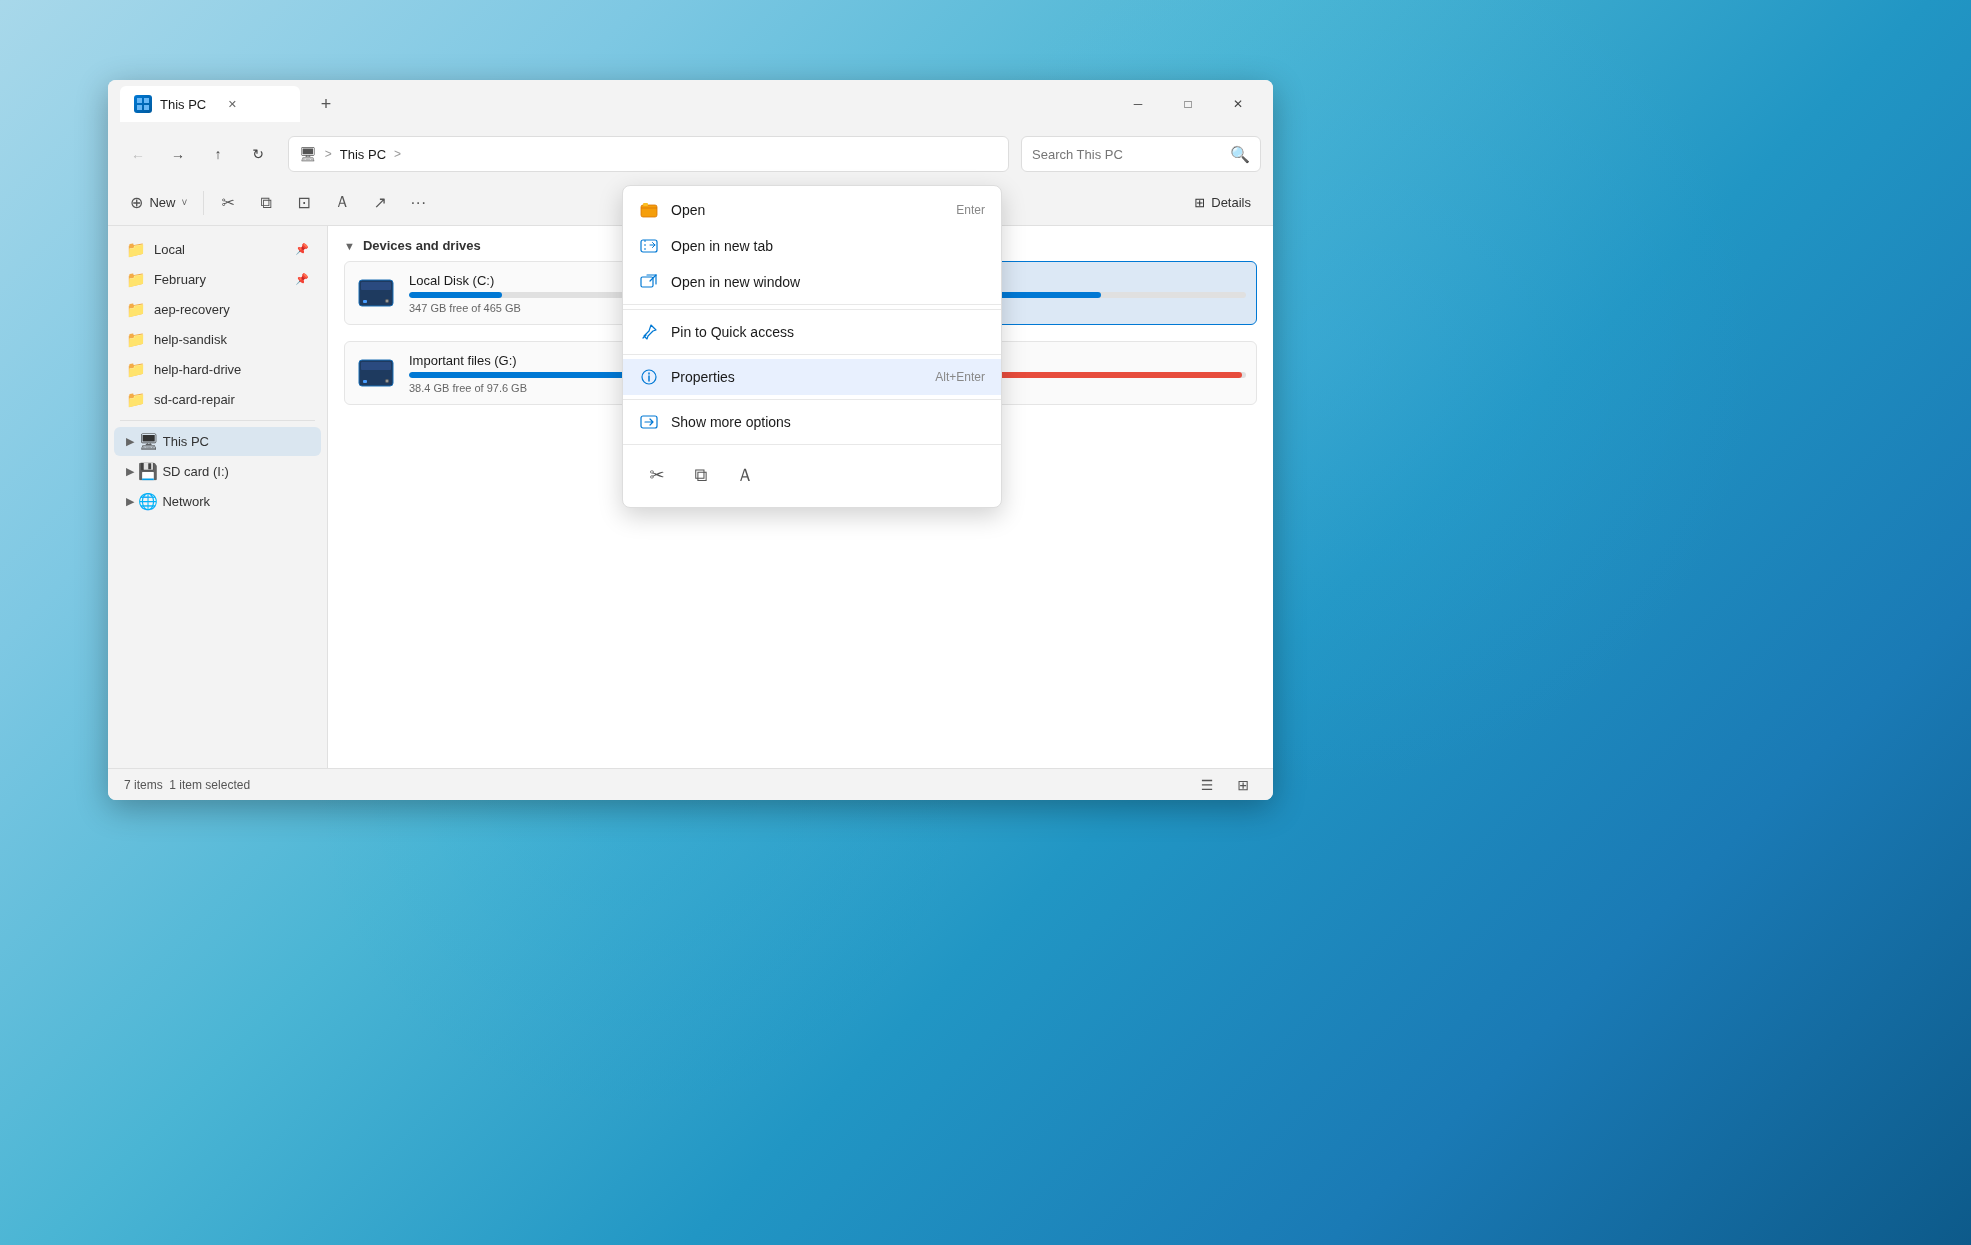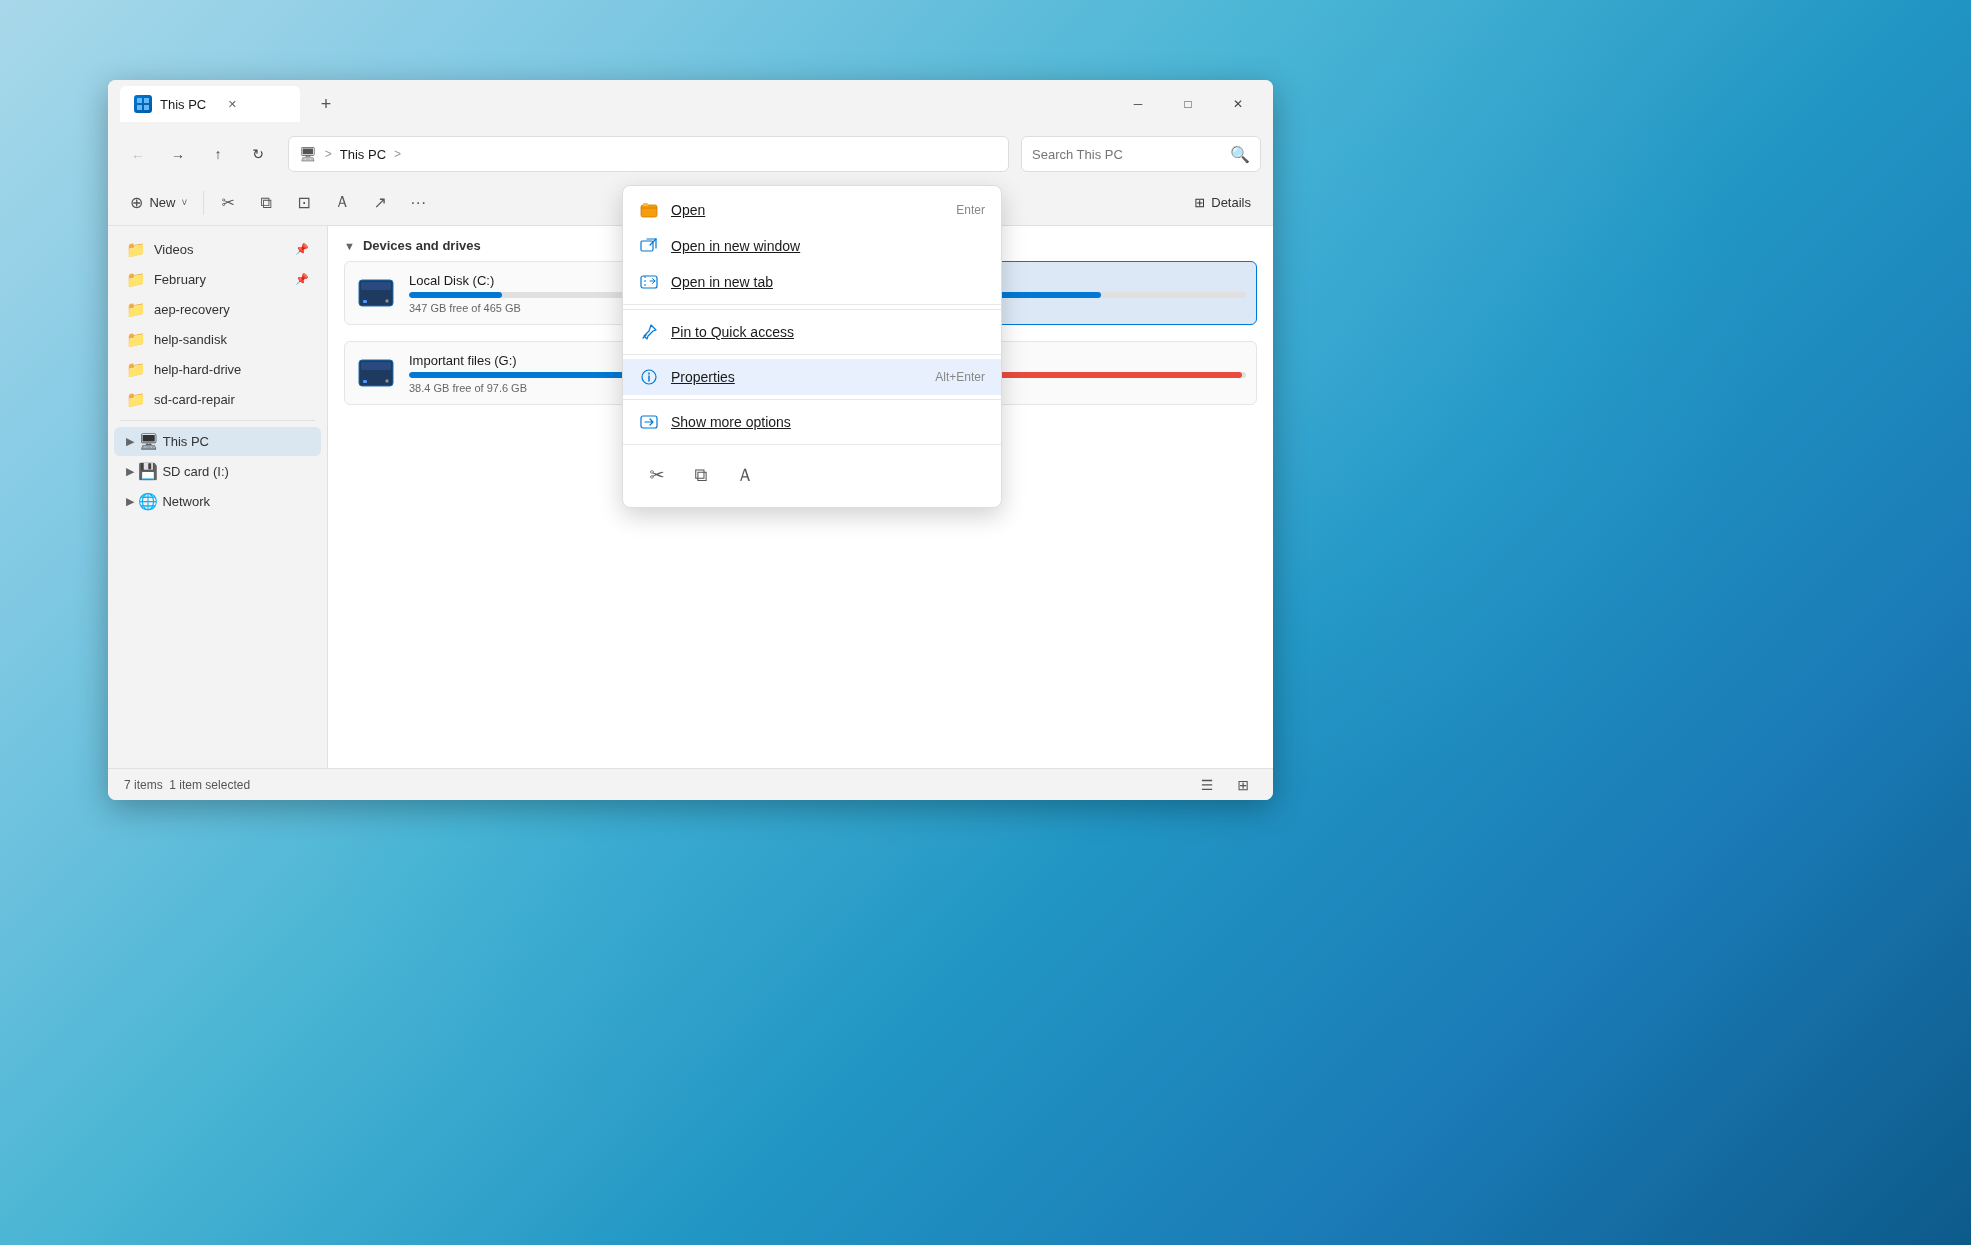--- a/index.html
+++ b/index.html
@@ -392,21 +392,21 @@
     .ctx-icon {
       width: 20px;
       height: 20px;
       display: flex;
       align-items: center;
       justify-content: center;
       font-size: 16px;
       color: #555;
       flex-shrink: 0;
     }
-    .ctx-label { flex: 1; text-decoration: underline; }
+    .ctx-label { flex: 1; }
     .ctx-shortcut { font-size: 12px; color: #888; margin-left: auto; }
     .ctx-divider {
       height: 1px;
       background: #e8e8e8;
       margin: 4px 0;
     }
     .ctx-bottom-icons {
       display: flex;
       align-items: center;
       padding: 8px 16px;
@@ -490,21 +490,21 @@
       <span>Details</span>
     </div>
   </div>
 
   <div class="main-content">
 
     <div class="sidebar">
 
       <div class="sidebar-item">
         <span style="font-size:16px;">📁</span>
-        <span>Videos</span>
+        <span>Local</span>
         <span class="sidebar-pin">📌</span>
       </div>
       <div class="sidebar-item">
         <span style="font-size:16px;">📁</span>
         <span>February</span>
         <span class="sidebar-pin">📌</span>
       </div>
       <div class="sidebar-item">
         <span style="font-size:16px;">📁</span>
         <span>aep-recovery</span>
@@ -649,37 +649,37 @@
         <rect x="3" y="2" width="5" height="3" rx="1" fill="#fbbf24"></rect>
       </svg>
     </span>
     <span class="ctx-label">Open</span>
     <span class="ctx-shortcut">Enter</span>
   </div>
 
   <div class="ctx-item">
     <span class="ctx-icon">
       <svg width="18" height="18" viewBox="0 0 18 18" fill="none">
+        <rect x="1" y="3" width="16" height="12" rx="2" stroke="#0078d4" stroke-width="1.2" fill="none"></rect>
+        <path d="M5 3v12" stroke="#0078d4" stroke-width="1" stroke-dasharray="2 2"></path>
+        <path d="M10 8h5M12.5 5.5l2.5 2.5-2.5 2.5" stroke="#0078d4" stroke-width="1" stroke-linecap="round"></path>
+      </svg>
+    </span>
+    <span class="ctx-label">Open in new tab</span>
+  </div>
+
+  <div class="ctx-item">
+    <span class="ctx-icon">
+      <svg width="18" height="18" viewBox="0 0 18 18" fill="none">
         <rect x="1" y="4" width="12" height="10" rx="1.5" stroke="#0078d4" stroke-width="1.2" fill="none"></rect>
         <path d="M7 2h9v9" stroke="#0078d4" stroke-width="1.2" stroke-linecap="round"></path>
         <path d="M16 2l-6 6" stroke="#0078d4" stroke-width="1.2" stroke-linecap="round"></path>
       </svg>
     </span>
     <span class="ctx-label">Open in new window</span>
-  </div>
-
-  <div class="ctx-item">
-    <span class="ctx-icon">
-      <svg width="18" height="18" viewBox="0 0 18 18" fill="none">
-        <rect x="1" y="3" width="16" height="12" rx="2" stroke="#0078d4" stroke-width="1.2" fill="none"></rect>
-        <path d="M5 3v12" stroke="#0078d4" stroke-width="1" stroke-dasharray="2 2"></path>
-        <path d="M10 8h5M12.5 5.5l2.5 2.5-2.5 2.5" stroke="#0078d4" stroke-width="1" stroke-linecap="round"></path>
-      </svg>
-    </span>
-    <span class="ctx-label">Open in new tab</span>
   </div>
 
   <div class="ctx-divider"></div>
 
 
 
   <div class="ctx-divider"></div>
 
   <div class="ctx-item">
     <span class="ctx-icon">

